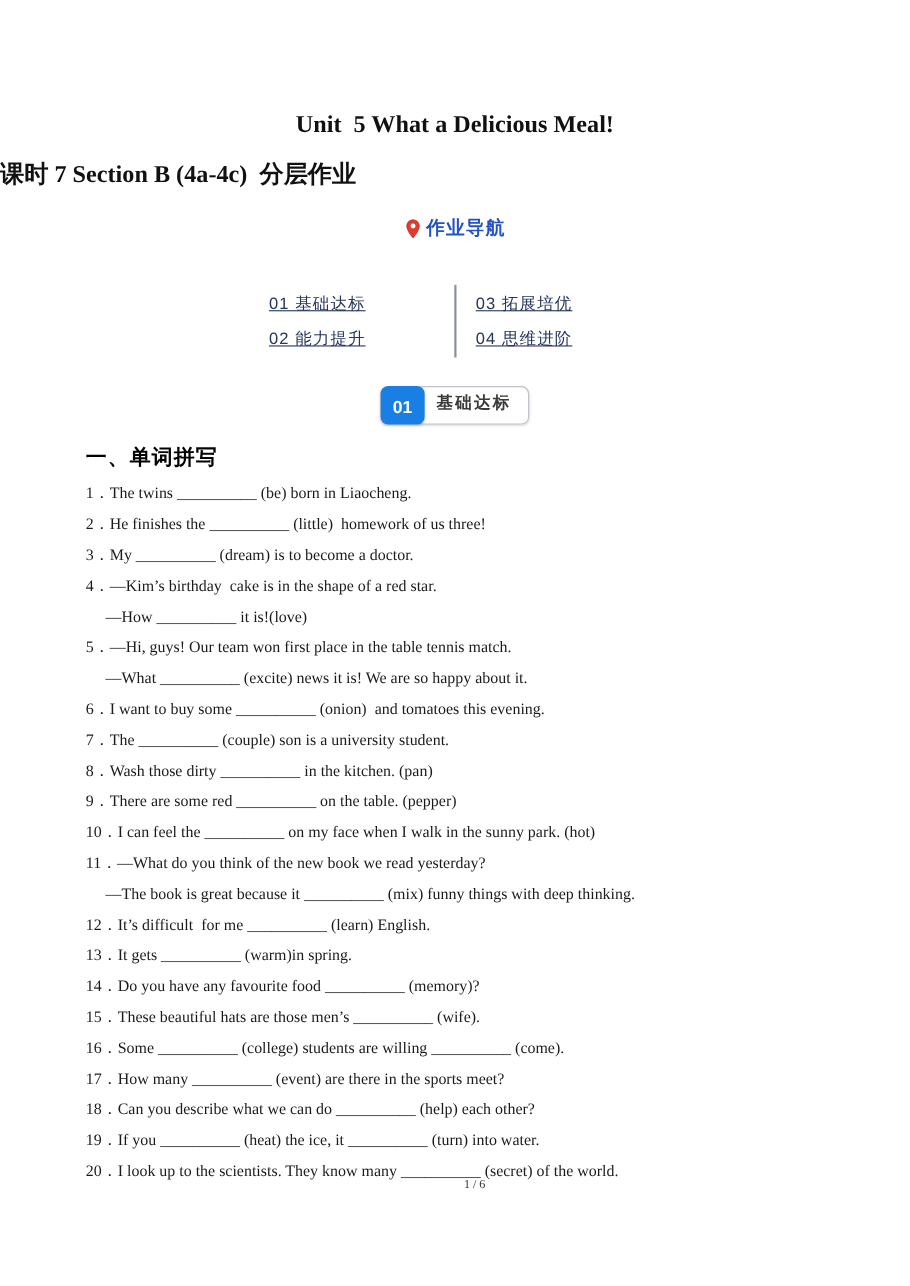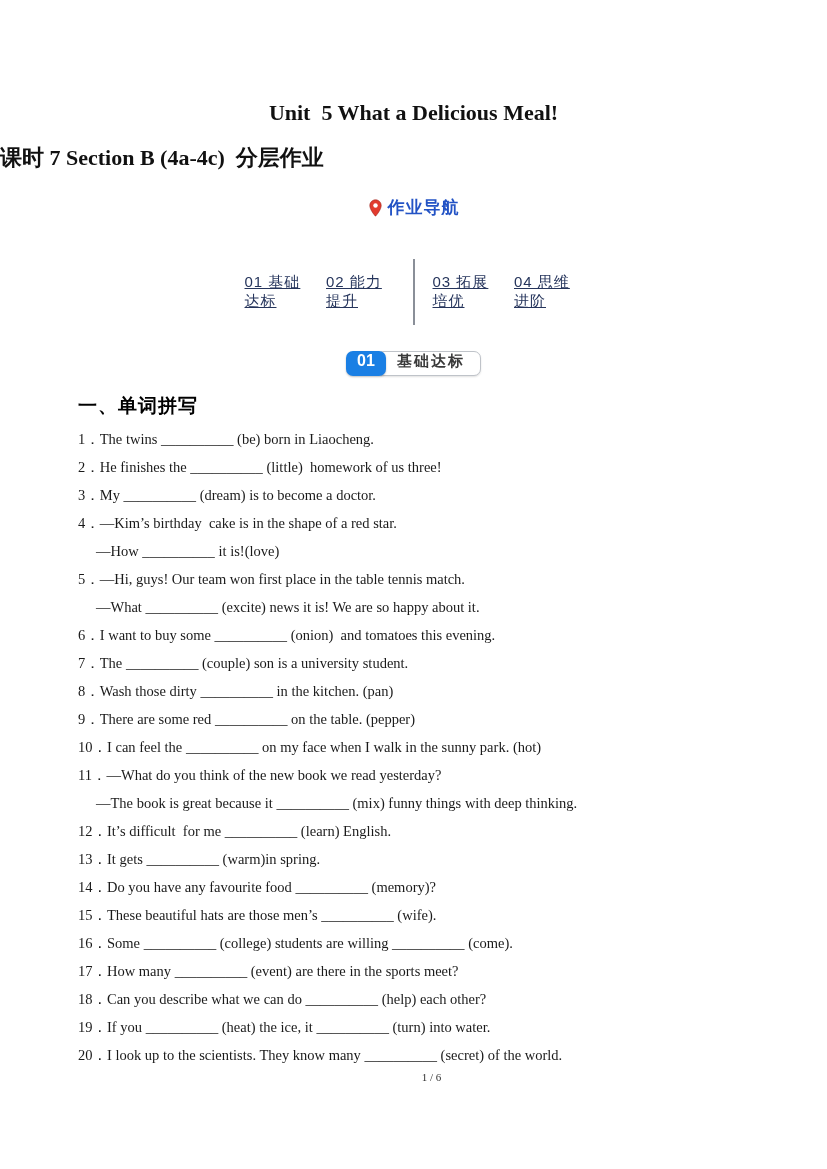--- a/index.html
+++ b/index.html
@@ -44,21 +44,21 @@
   .pin { display: inline-flex; margin-top: 1px; }
   .nav-cols {
     margin-top: 40px;
     display: flex;
     justify-content: center;
     align-items: center;
   }
   .nav-col {
     width: 150px;
     display: flex;
-    flex-direction: row;
+    flex-direction: column;
     gap: 13px;
   }
   .nav-divider {
     width: 2px;
     height: 66px;
     background: #8a8f98;
     margin: 0 18px;
   }
   .nav-link {
     font-family: "Liberation Sans", "DejaVu Sans", sans-serif;
@@ -76,21 +76,21 @@
     align-items: stretch;
   }
   .badge-num {
     position: relative;
     z-index: 1;
     background: #1a7fe4;
     color: #ffffff;
     font-family: "Liberation Sans", "DejaVu Sans", sans-serif;
     font-weight: bold;
     font-size: 16px;
-    padding: 0 11px 6px 11px;
+    padding: 11px 11px 6px 11px;
     border-radius: 7px;
     display: flex;
     align-items: center;
     box-shadow: 0 1px 2px rgba(0,0,0,0.25);
   }
   .badge-label {
     background: #ffffff;
     border: 1px solid #bfc3c9;
     border-radius: 7px;
     margin-left: -9px;

